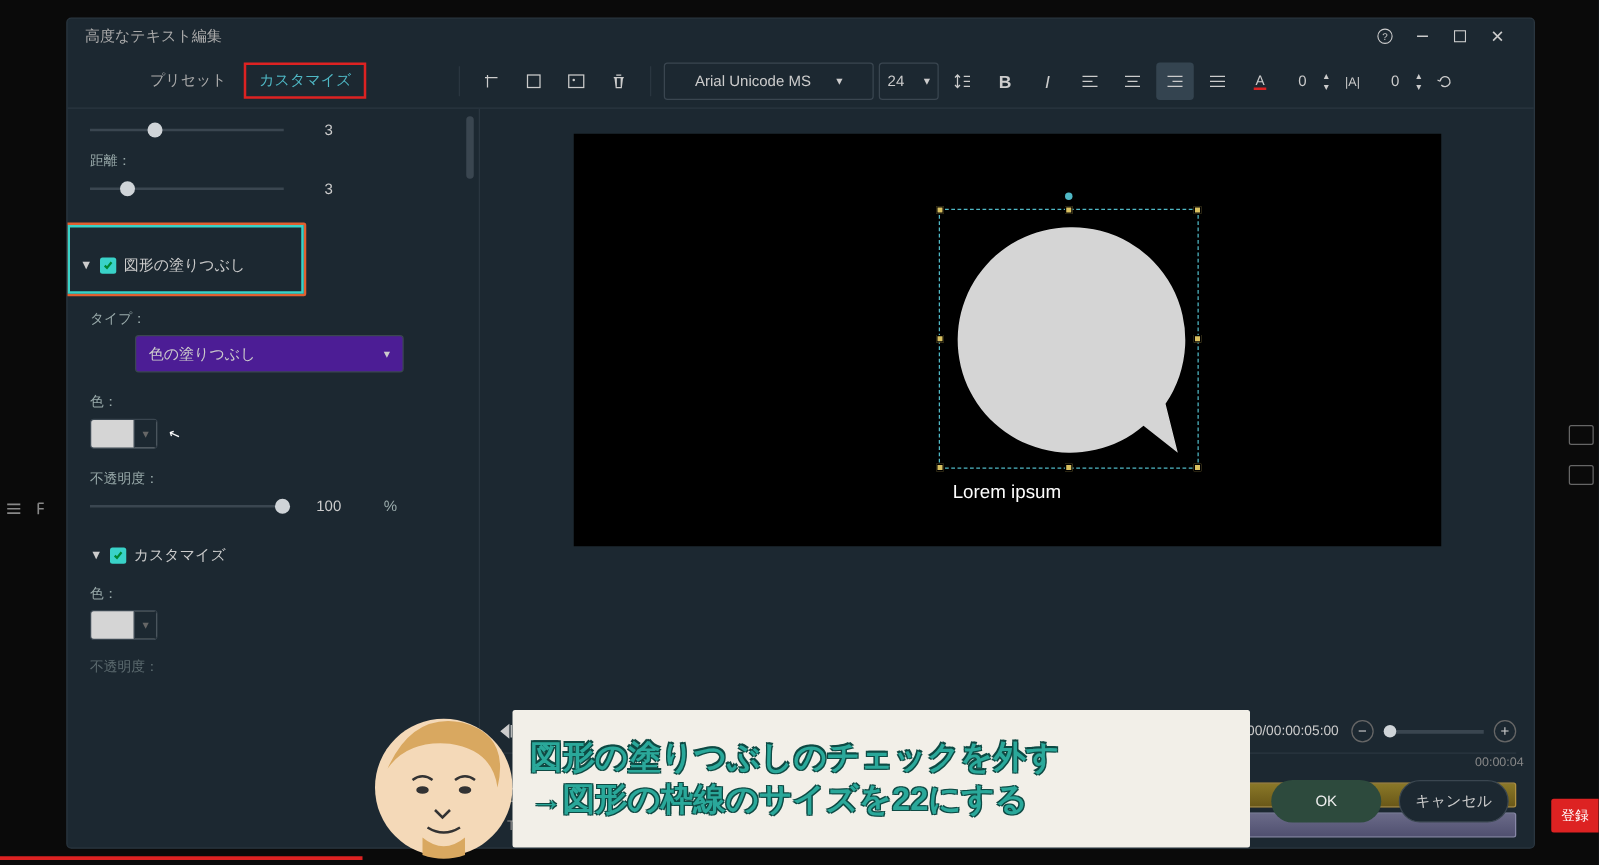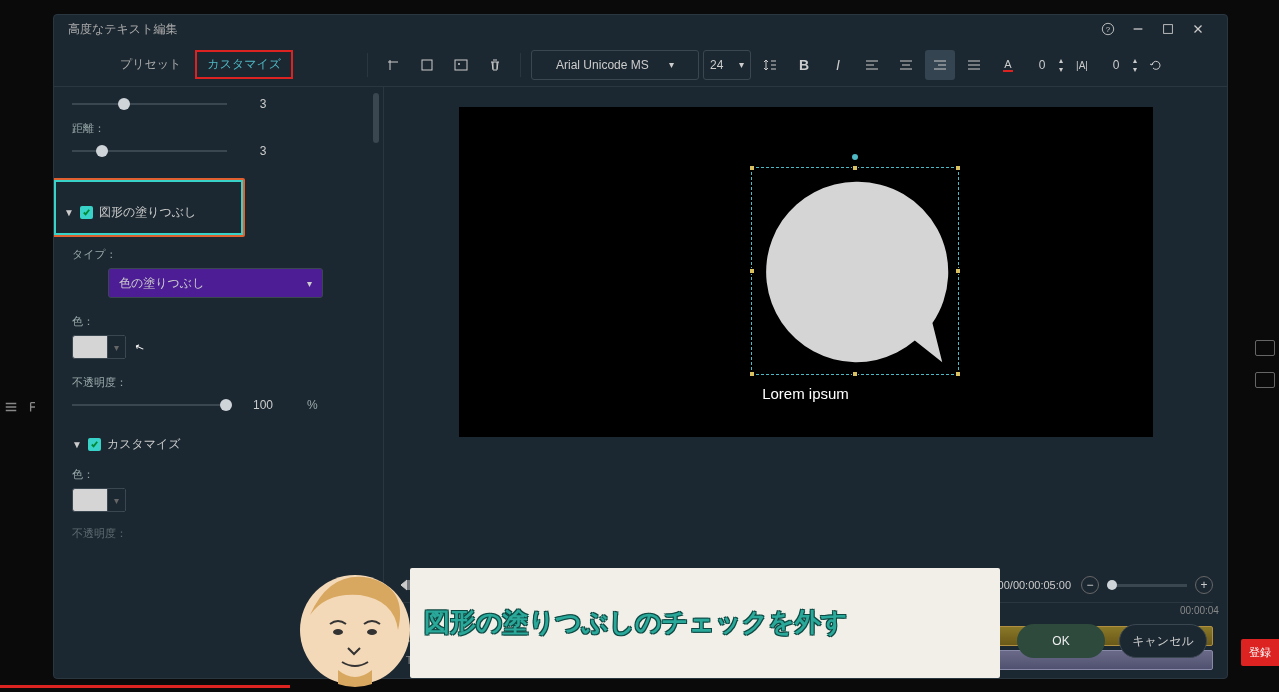--- a/index.html
+++ b/index.html
@@ -406,14 +406,15 @@
     <path d="M20 55 Q40 10 80 18 Q118 28 108 70 Q104 40 70 35 Q36 32 20 55" fill="#d9a860"></path>
     <ellipse cx="48" cy="72" rx="5" ry="3" fill="#333"></ellipse>
     <ellipse cx="82" cy="72" rx="5" ry="3" fill="#333"></ellipse>
     <path d="M40 64 q8-6 16 0M74 64 q8-6 16 0" stroke="#333" stroke-width="2" fill="none"></path>
     <path d="M58 88 l6 6 6-6" stroke="#333" stroke-width="2" fill="none"></path>
     <path d="M52 102 q13 8 26 0" stroke="#333" stroke-width="2" fill="none"></path>
     <path d="M48 110 q17 14 34 0 v14 q-17 6-34 0z" fill="#d9a860"></path>
   </svg>
   <div class="tip-bubble">
     <div class="tip-line">図形の塗りつぶしのチェックを外す</div>
+    <div class="tip-line">→図形の枠線のサイズを22にする</div>
   </div>
 </div>
 
 </body></html>

